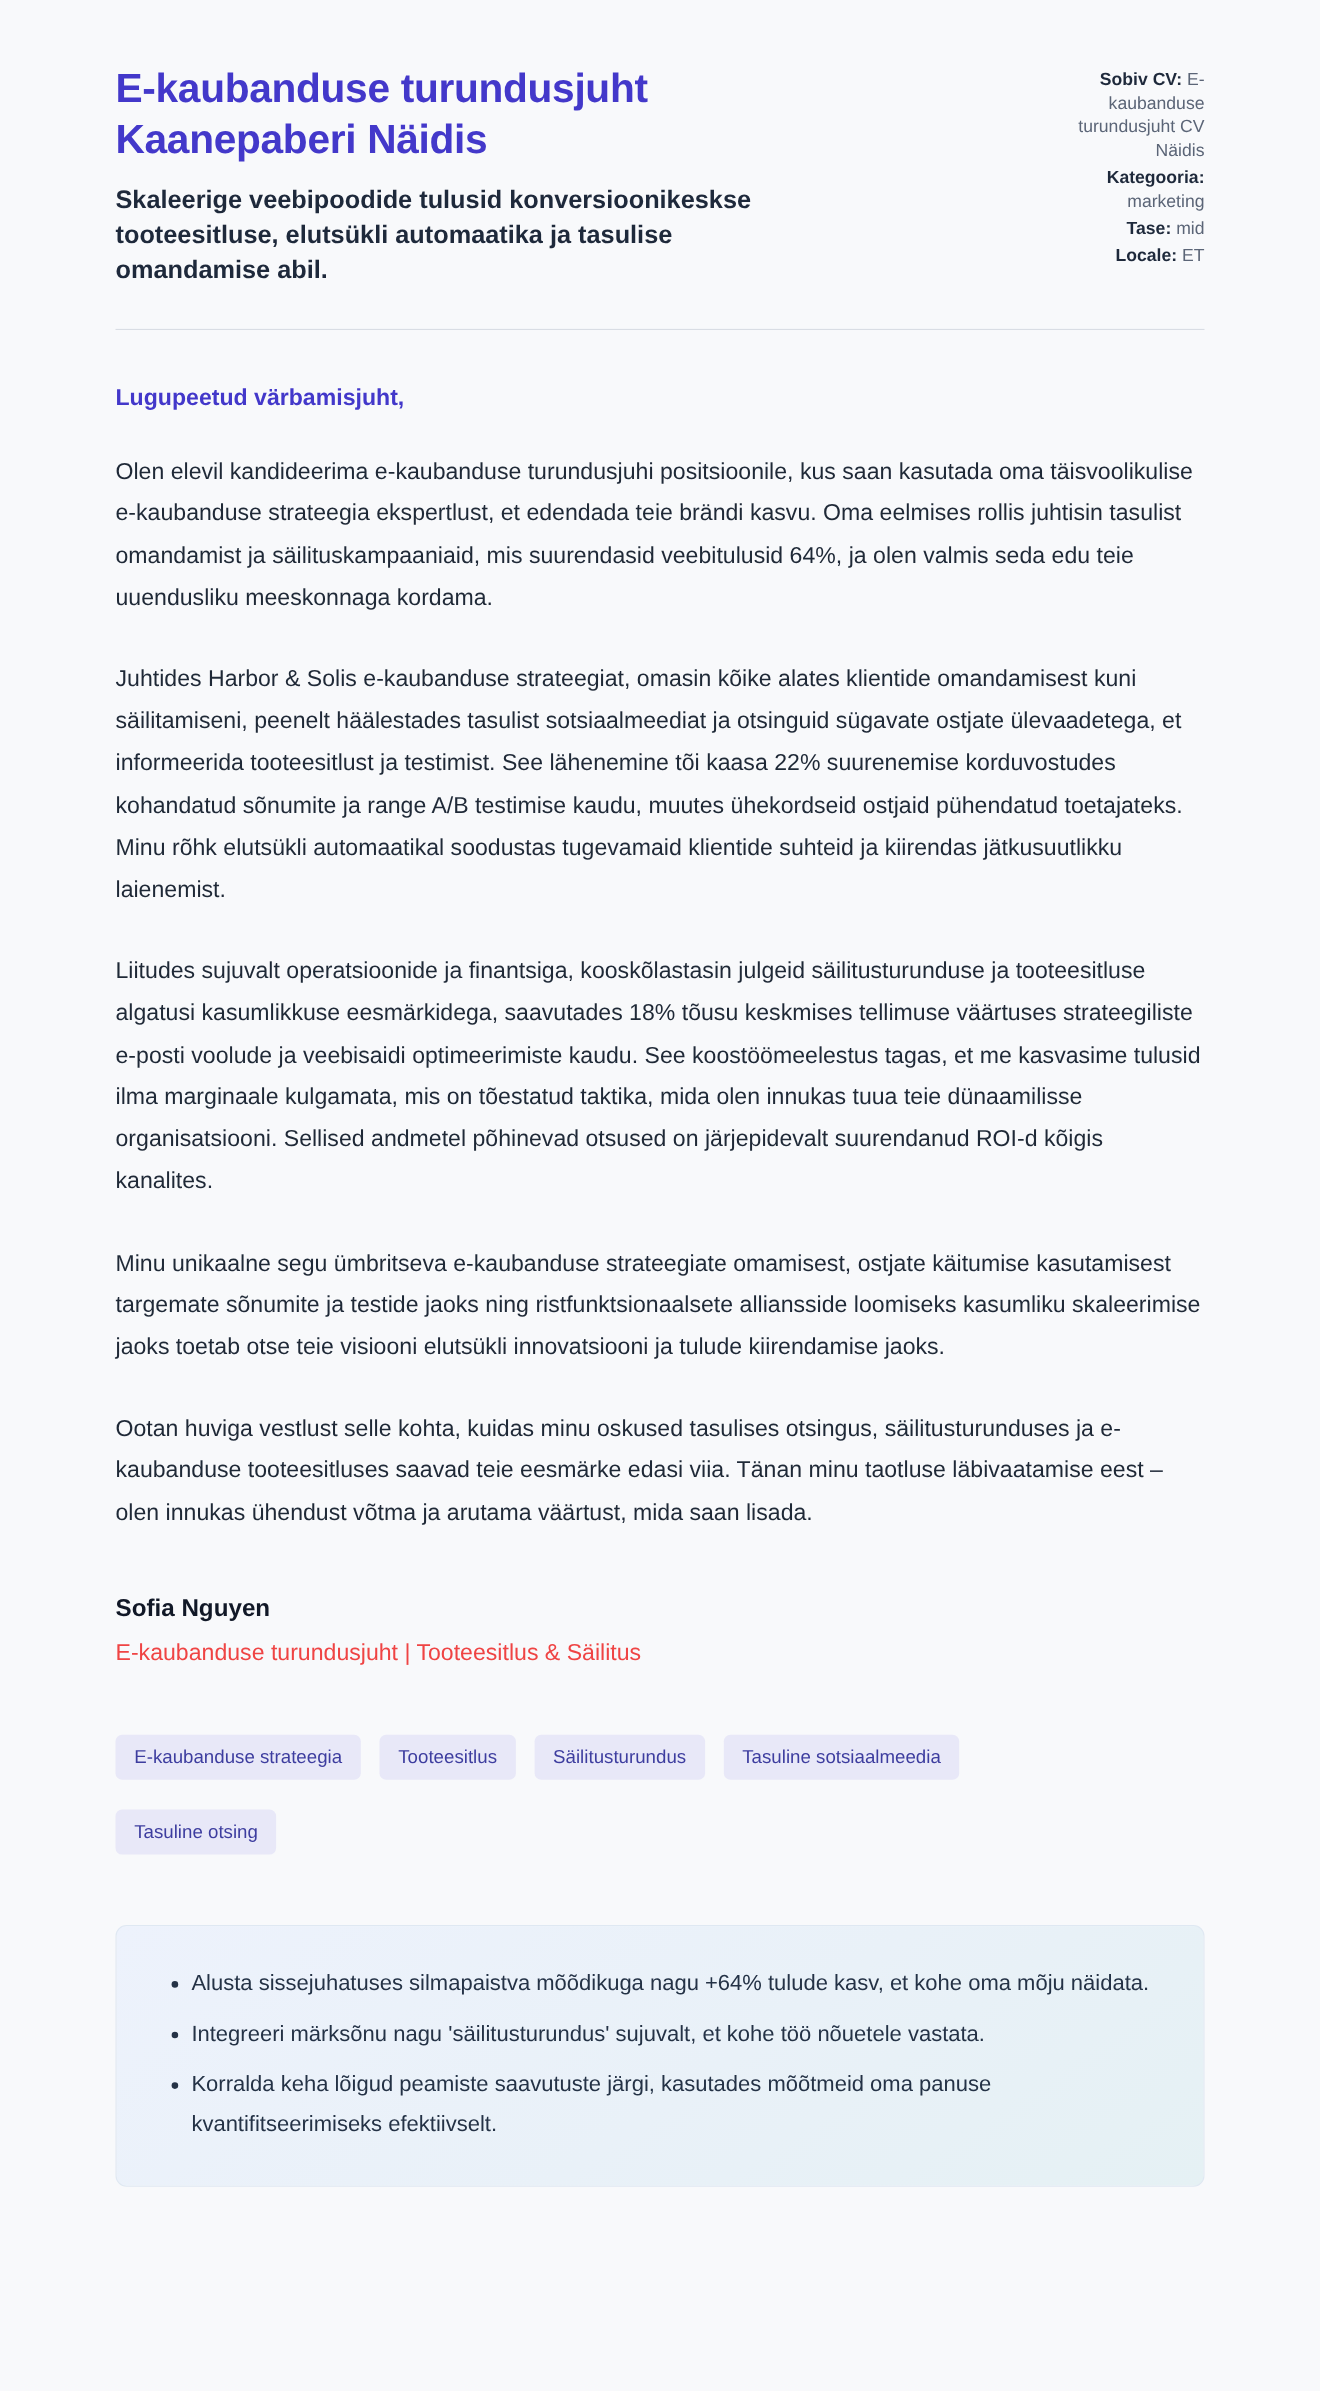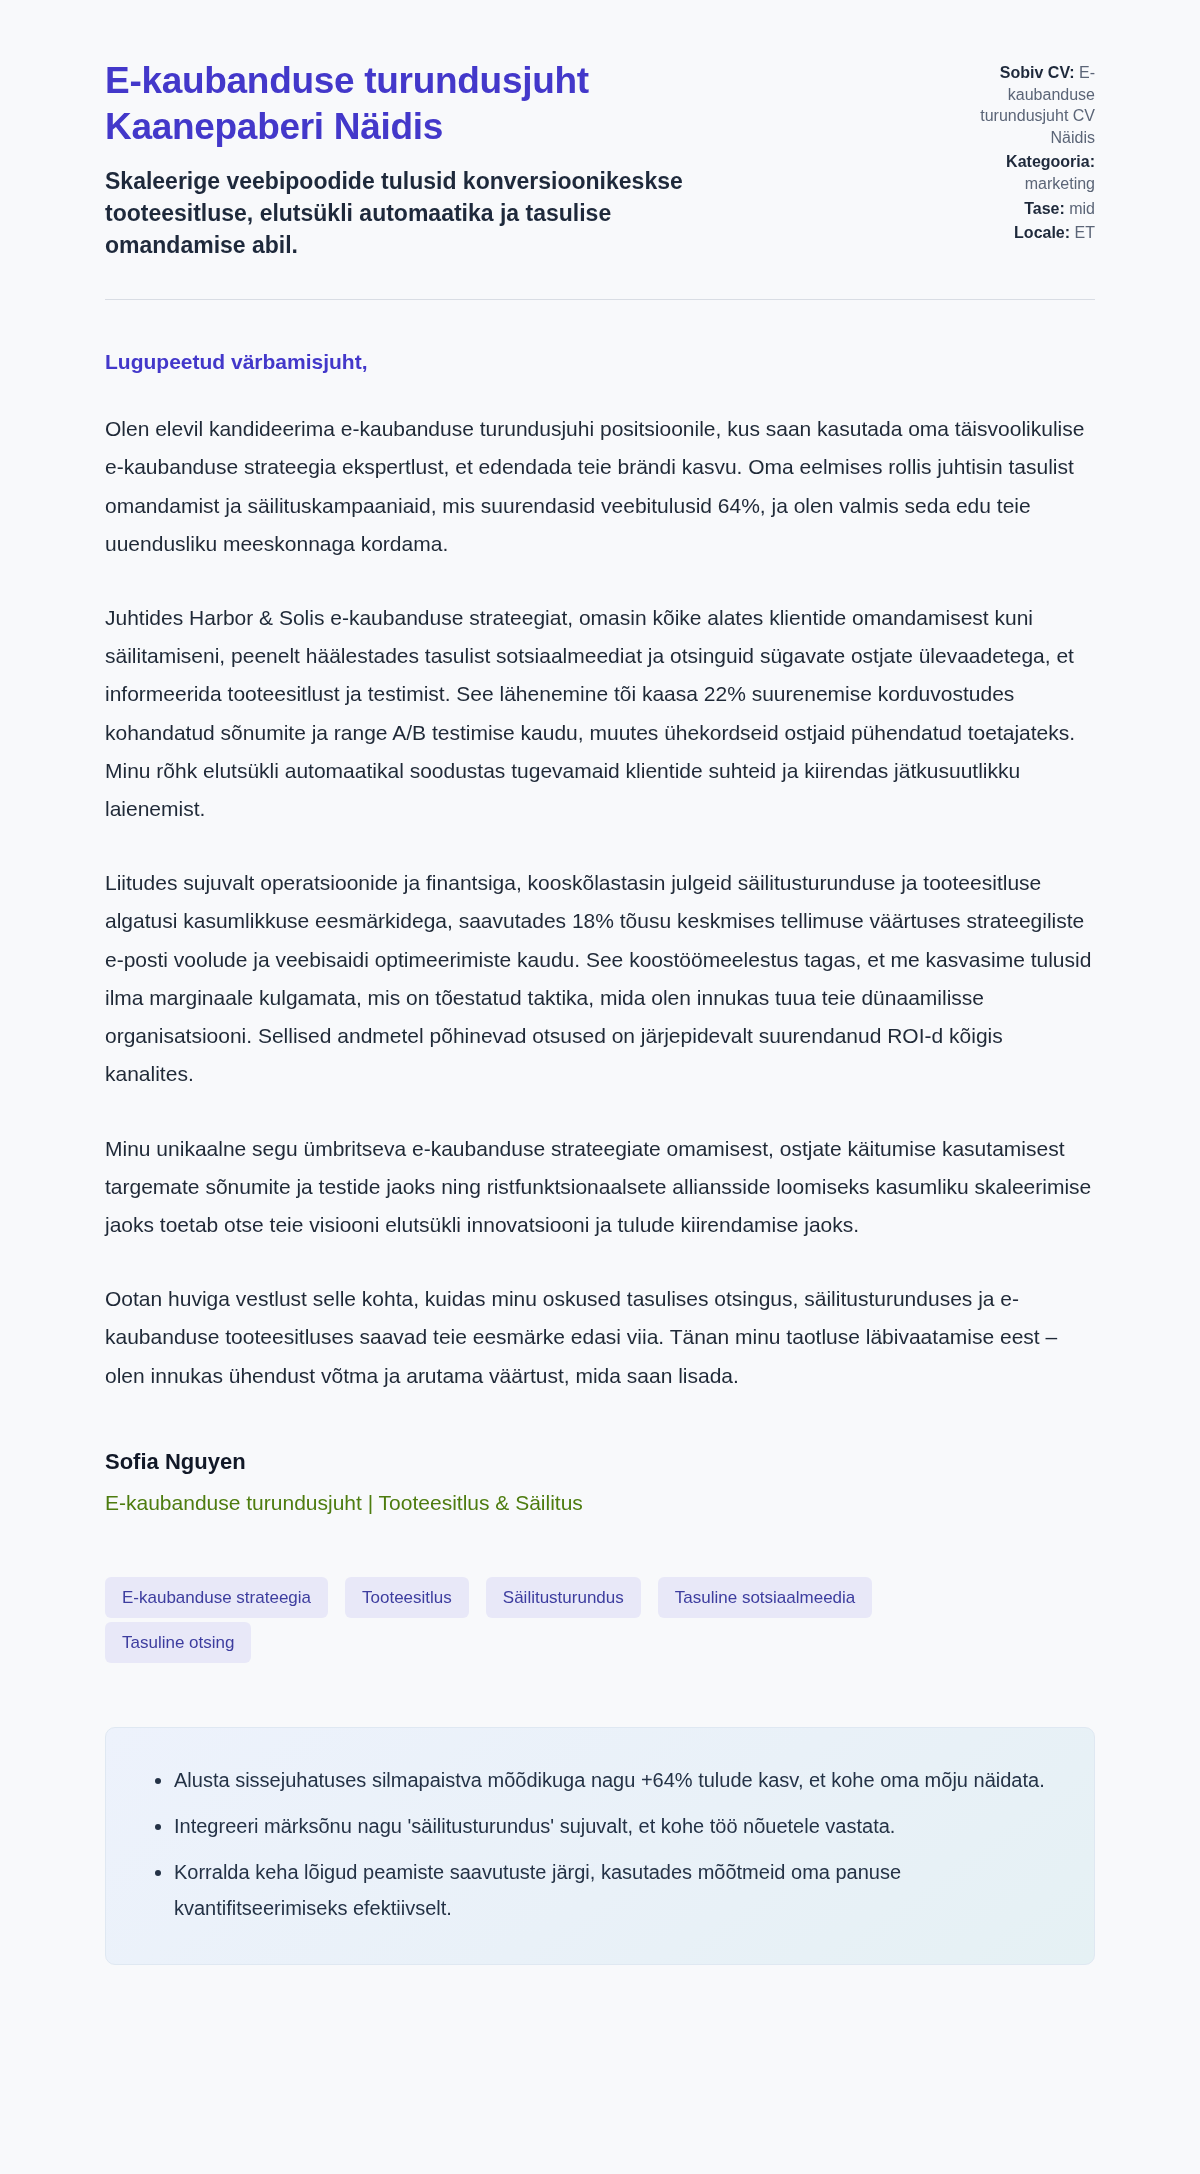--- a/index.html
+++ b/index.html
@@ -64,27 +64,27 @@
     color: #1f2937;
   }
   .signature-name {
     font-weight: 700;
     font-size: 22px;
     color: #111827;
     margin-top: 54px;
   }
   .signature-role {
     font-size: 21px;
-    color: #4d7c0f;
+    color: #ef4444;
     margin-top: 16px;
   }
 
   
   .tags { margin-top: 62px; }
-  .tag-row { display: flex; gap: 17px; margin-bottom: 4px; flex-wrap: wrap; }
+  .tag-row { display: flex; gap: 17px; margin-bottom: 27px; flex-wrap: wrap; }
   .chip {
     background: #e8e8f8;
     color: #3d3d9f;
     font-size: 17px;
     line-height: 1;
     padding: 12px 17px;
     border-radius: 6px;
     display: inline-block;
     cursor: pointer;
     white-space: nowrap;

